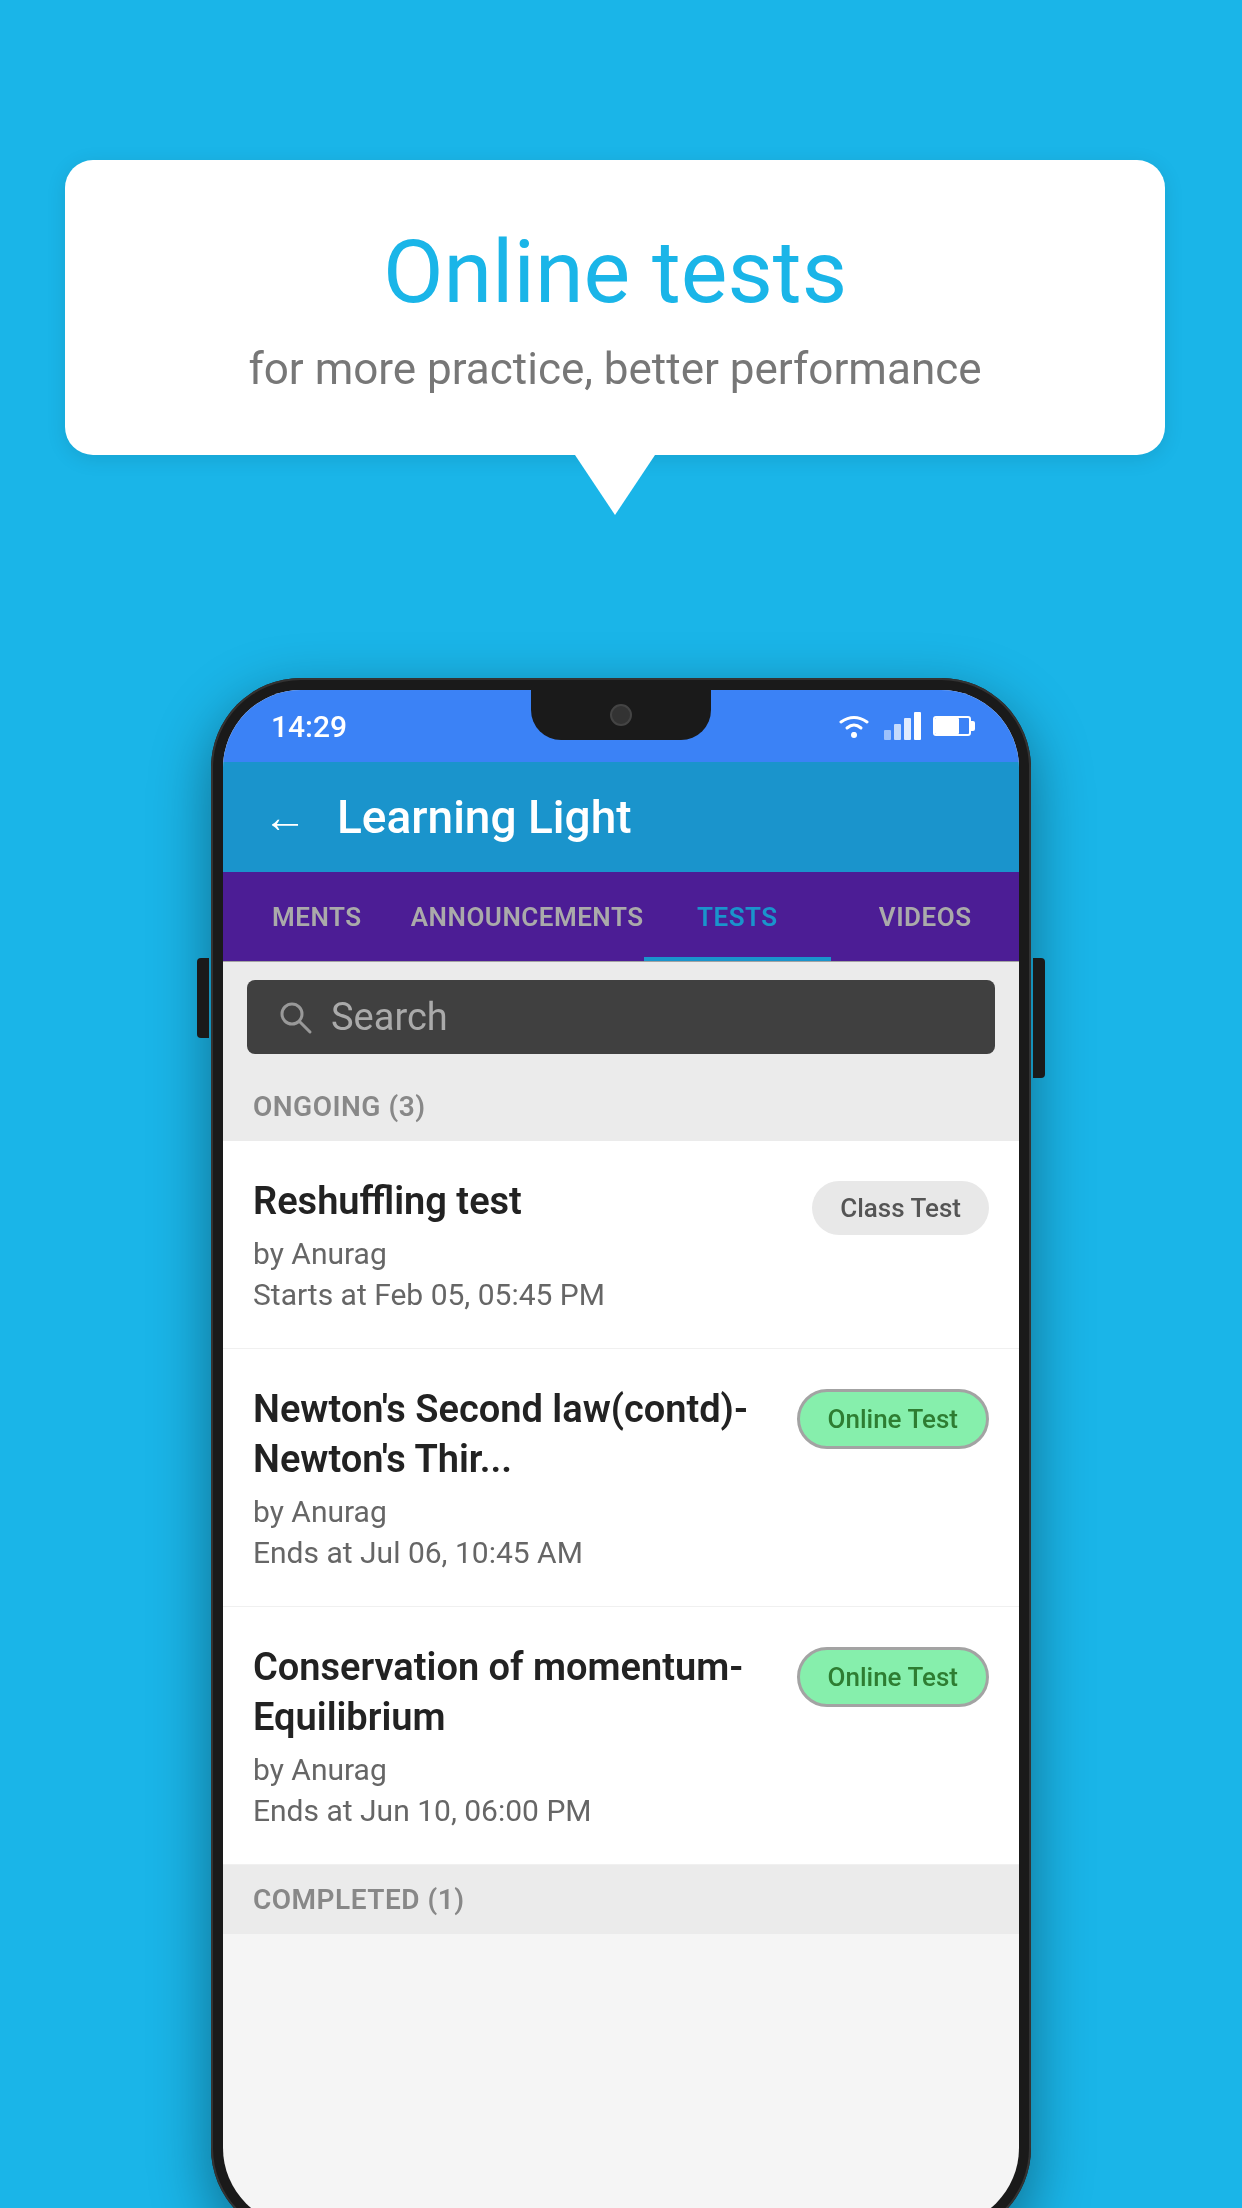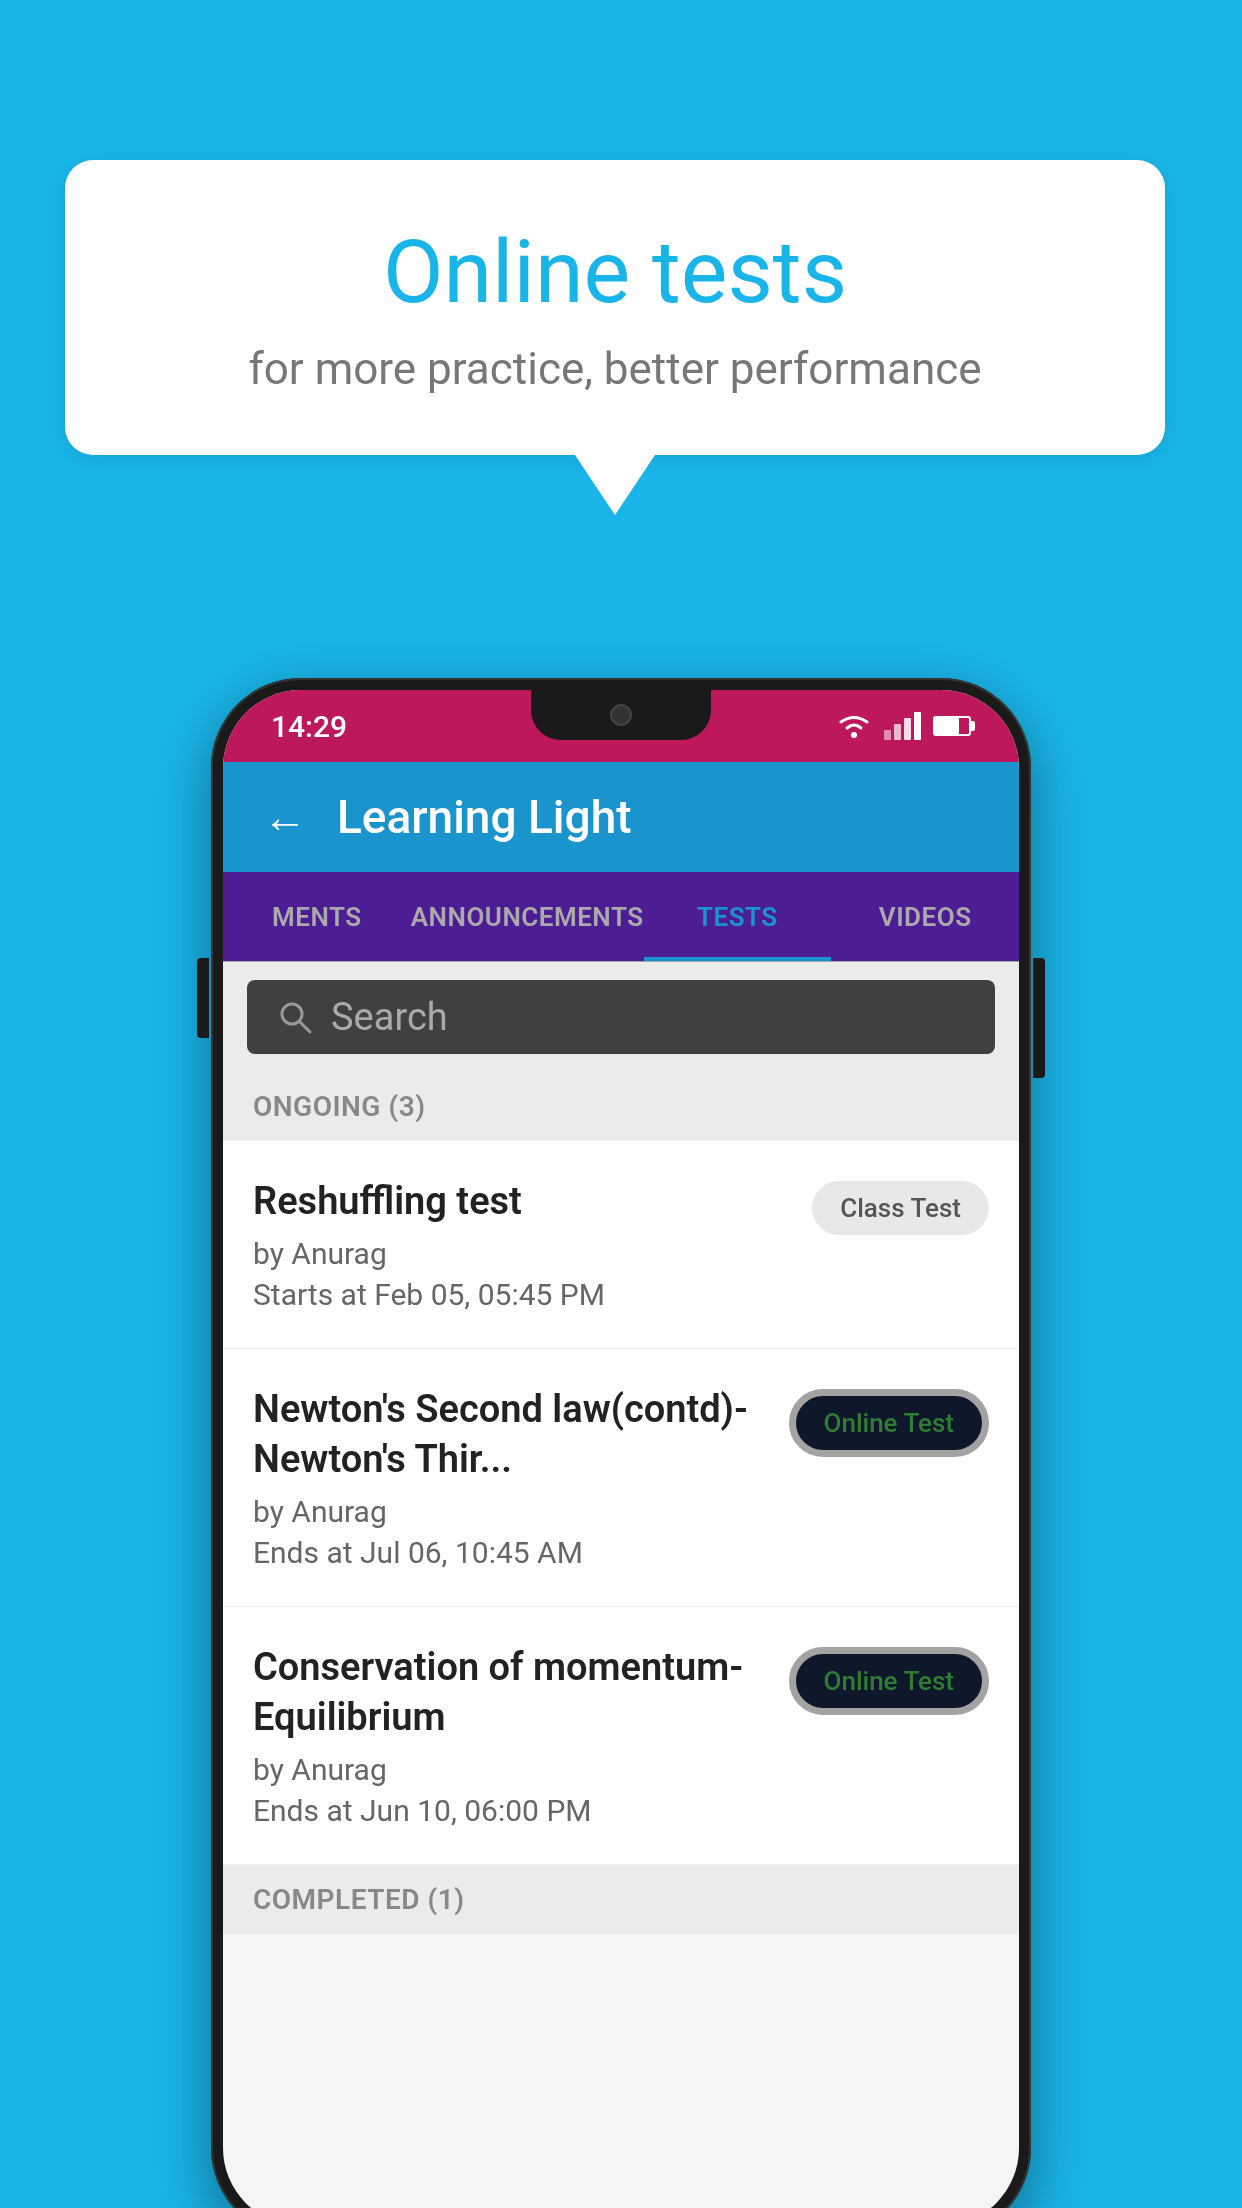--- a/index.html
+++ b/index.html
@@ -95,21 +95,21 @@
       width: 100%;
       height: 100%;
       background: #f5f5f5;
       border-radius: 78px;
       overflow: hidden;
       position: relative;
     }
 
     
     .status-bar {
-      background: #be185d;
+      background: #3b82f6;
       height: 72px;
       display: flex;
       align-items: center;
       justify-content: space-between;
       padding: 0 48px;
       position: relative;
     }
 
     .status-time {
       color: white;
@@ -320,23 +320,23 @@
       margin-top: 4px;
       flex-shrink: 0;
     }
 
     .badge-class-test {
       background: #e8e8e8;
       color: #555;
     }
 
     .badge-online-test {
-      background: #0f172a;
+      background: #86efac;
       color: #2e7d32;
-      border: 7px solid #a3a3a3;
+      border: 3px solid #a3a3a3;
     }
 
     
     .completed-section-header {
       background: #ebebeb;
       padding: 18px 30px;
       color: #888;
       font-size: 28px;
       font-weight: 600;
       letter-spacing: 0.5px;

